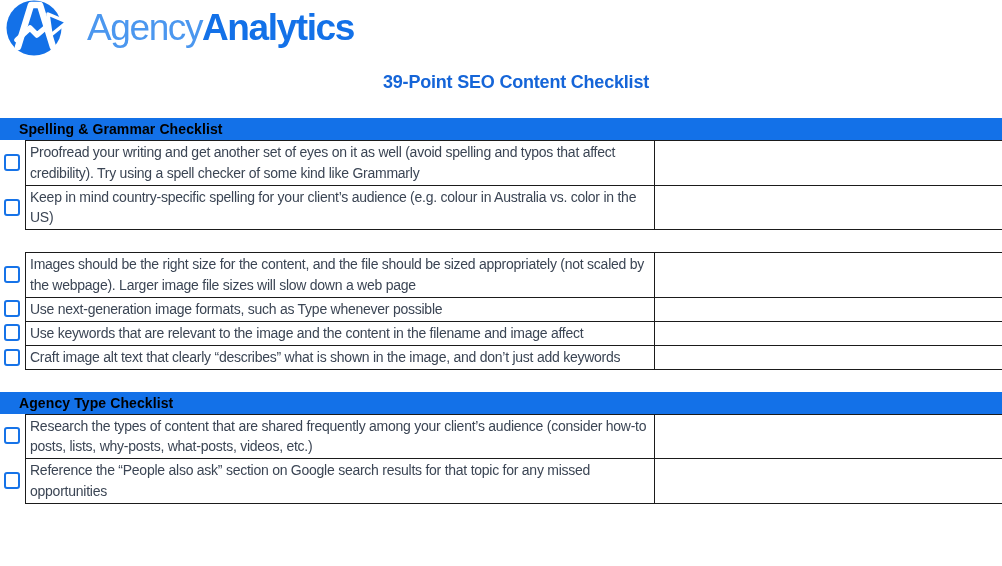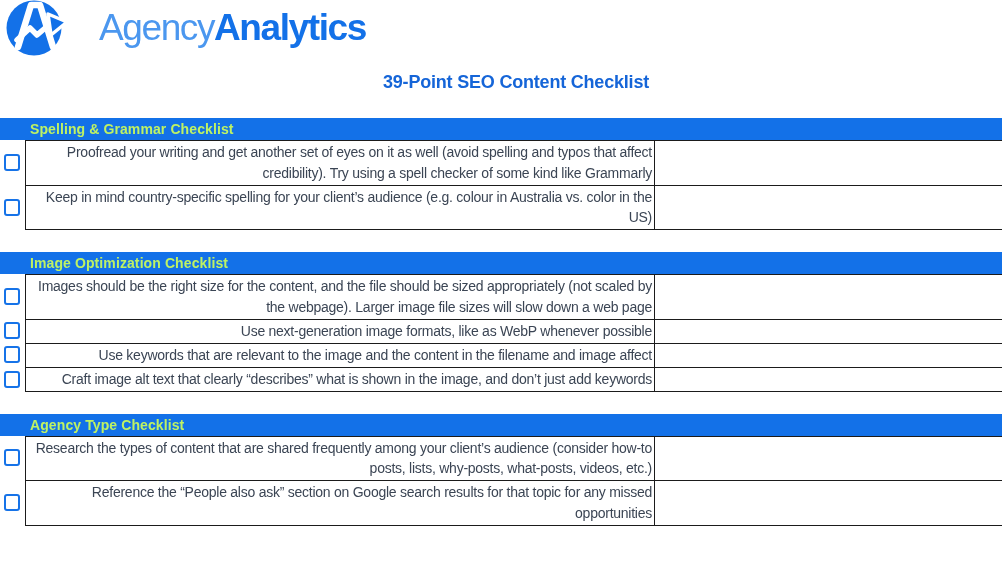--- a/index.html
+++ b/index.html
@@ -11,21 +11,20 @@
     overflow: hidden;
     font-family: "Liberation Sans", sans-serif;
     color: var(--text, #3b4554);
   }
   
   .logo-row {
     display: flex;
     align-items: center;
     padding: 1px 0 0 6px;
     height: 58px;
-    gap: 12px;
   }
   .logo-mark { flex: 0 0 auto; }
   .wordmark {
     margin-left: 17px;
     font-size: 37px;
     letter-spacing: -1.4px;
     line-height: 1;
     white-space: nowrap;
     padding-bottom: 6px;
   }
@@ -43,24 +42,24 @@
   
   .section { margin-top: 22px; }
   .section:first-child { margin-top: 25px; }
   .section-header {
     background: var(--brand-blue, #1371e8);
     height: 22px;
     display: flex;
     align-items: center;
   }
   .section-title {
-    color: #bef264;
+    color: #000000;
     font-size: 14px;
     font-weight: 700;
-    padding-left: 30px;
+    padding-left: 19px;
     letter-spacing: 0.1px;
     line-height: 22px;
   }
   
   .row { display: flex; align-items: stretch; }
   .check-col {
     width: 25px;
     flex: 0 0 25px;
     display: flex;
     align-items: center;
@@ -80,21 +79,20 @@
     flex: 0 0 630px;
     box-sizing: border-box;
     border-left: 1.5px solid var(--border, #1b1b1b);
     border-right: 1.5px solid var(--border, #1b1b1b);
     border-top: 1px solid var(--border, #1b1b1b);
     padding: 1px 2px 1.5px 4px;
     font-size: 14px;
     line-height: 20.5px;
     letter-spacing: -0.25px;
     color: var(--text, #3b4554);
-    text-align: right;
   }
   .notes-cell {
     flex: 1 1 auto;
     border-top: 1px solid var(--border, #1b1b1b);
     background: #fff;
   }
   .row:last-child .text-cell,
   .row:last-child .notes-cell { border-bottom: 1.5px solid var(--border, #1b1b1b); }
 </style>
 </head>
@@ -134,37 +132,34 @@
     <div class="check-col">
       <span class="checkbox" role="checkbox" aria-checked="false"></span>
     </div>
     <div class="text-cell">Keep in mind country-specific spelling for your client’s audience (e.g. colour in Australia vs. color in the US)</div>
     <div class="notes-cell"></div>
   </div>
 </div>
   </section>
 
   <section class="section">
-    <div class="section-header">
-      <span class="section-title">Image Optimization Checklist</span>
-    </div>
     <div class="rows">
   <div class="row">
     <div class="check-col">
       <span class="checkbox" role="checkbox" aria-checked="false"></span>
     </div>
     <div class="text-cell">Images should be the right size for the content, and the file should be sized appropriately (not scaled by the webpage). Larger image file sizes will slow down a web page</div>
     <div class="notes-cell"></div>
   </div>
 
   <div class="row">
     <div class="check-col">
       <span class="checkbox" role="checkbox" aria-checked="false"></span>
     </div>
-    <div class="text-cell">Use next-generation image formats, like as WebP whenever possible</div>
+    <div class="text-cell">Use next-generation image formats, such as Type whenever possible</div>
     <div class="notes-cell"></div>
   </div>
 
   <div class="row">
     <div class="check-col">
       <span class="checkbox" role="checkbox" aria-checked="false"></span>
     </div>
     <div class="text-cell">Use keywords that are relevant to the image and the content in the filename and image affect</div>
     <div class="notes-cell"></div>
   </div>

